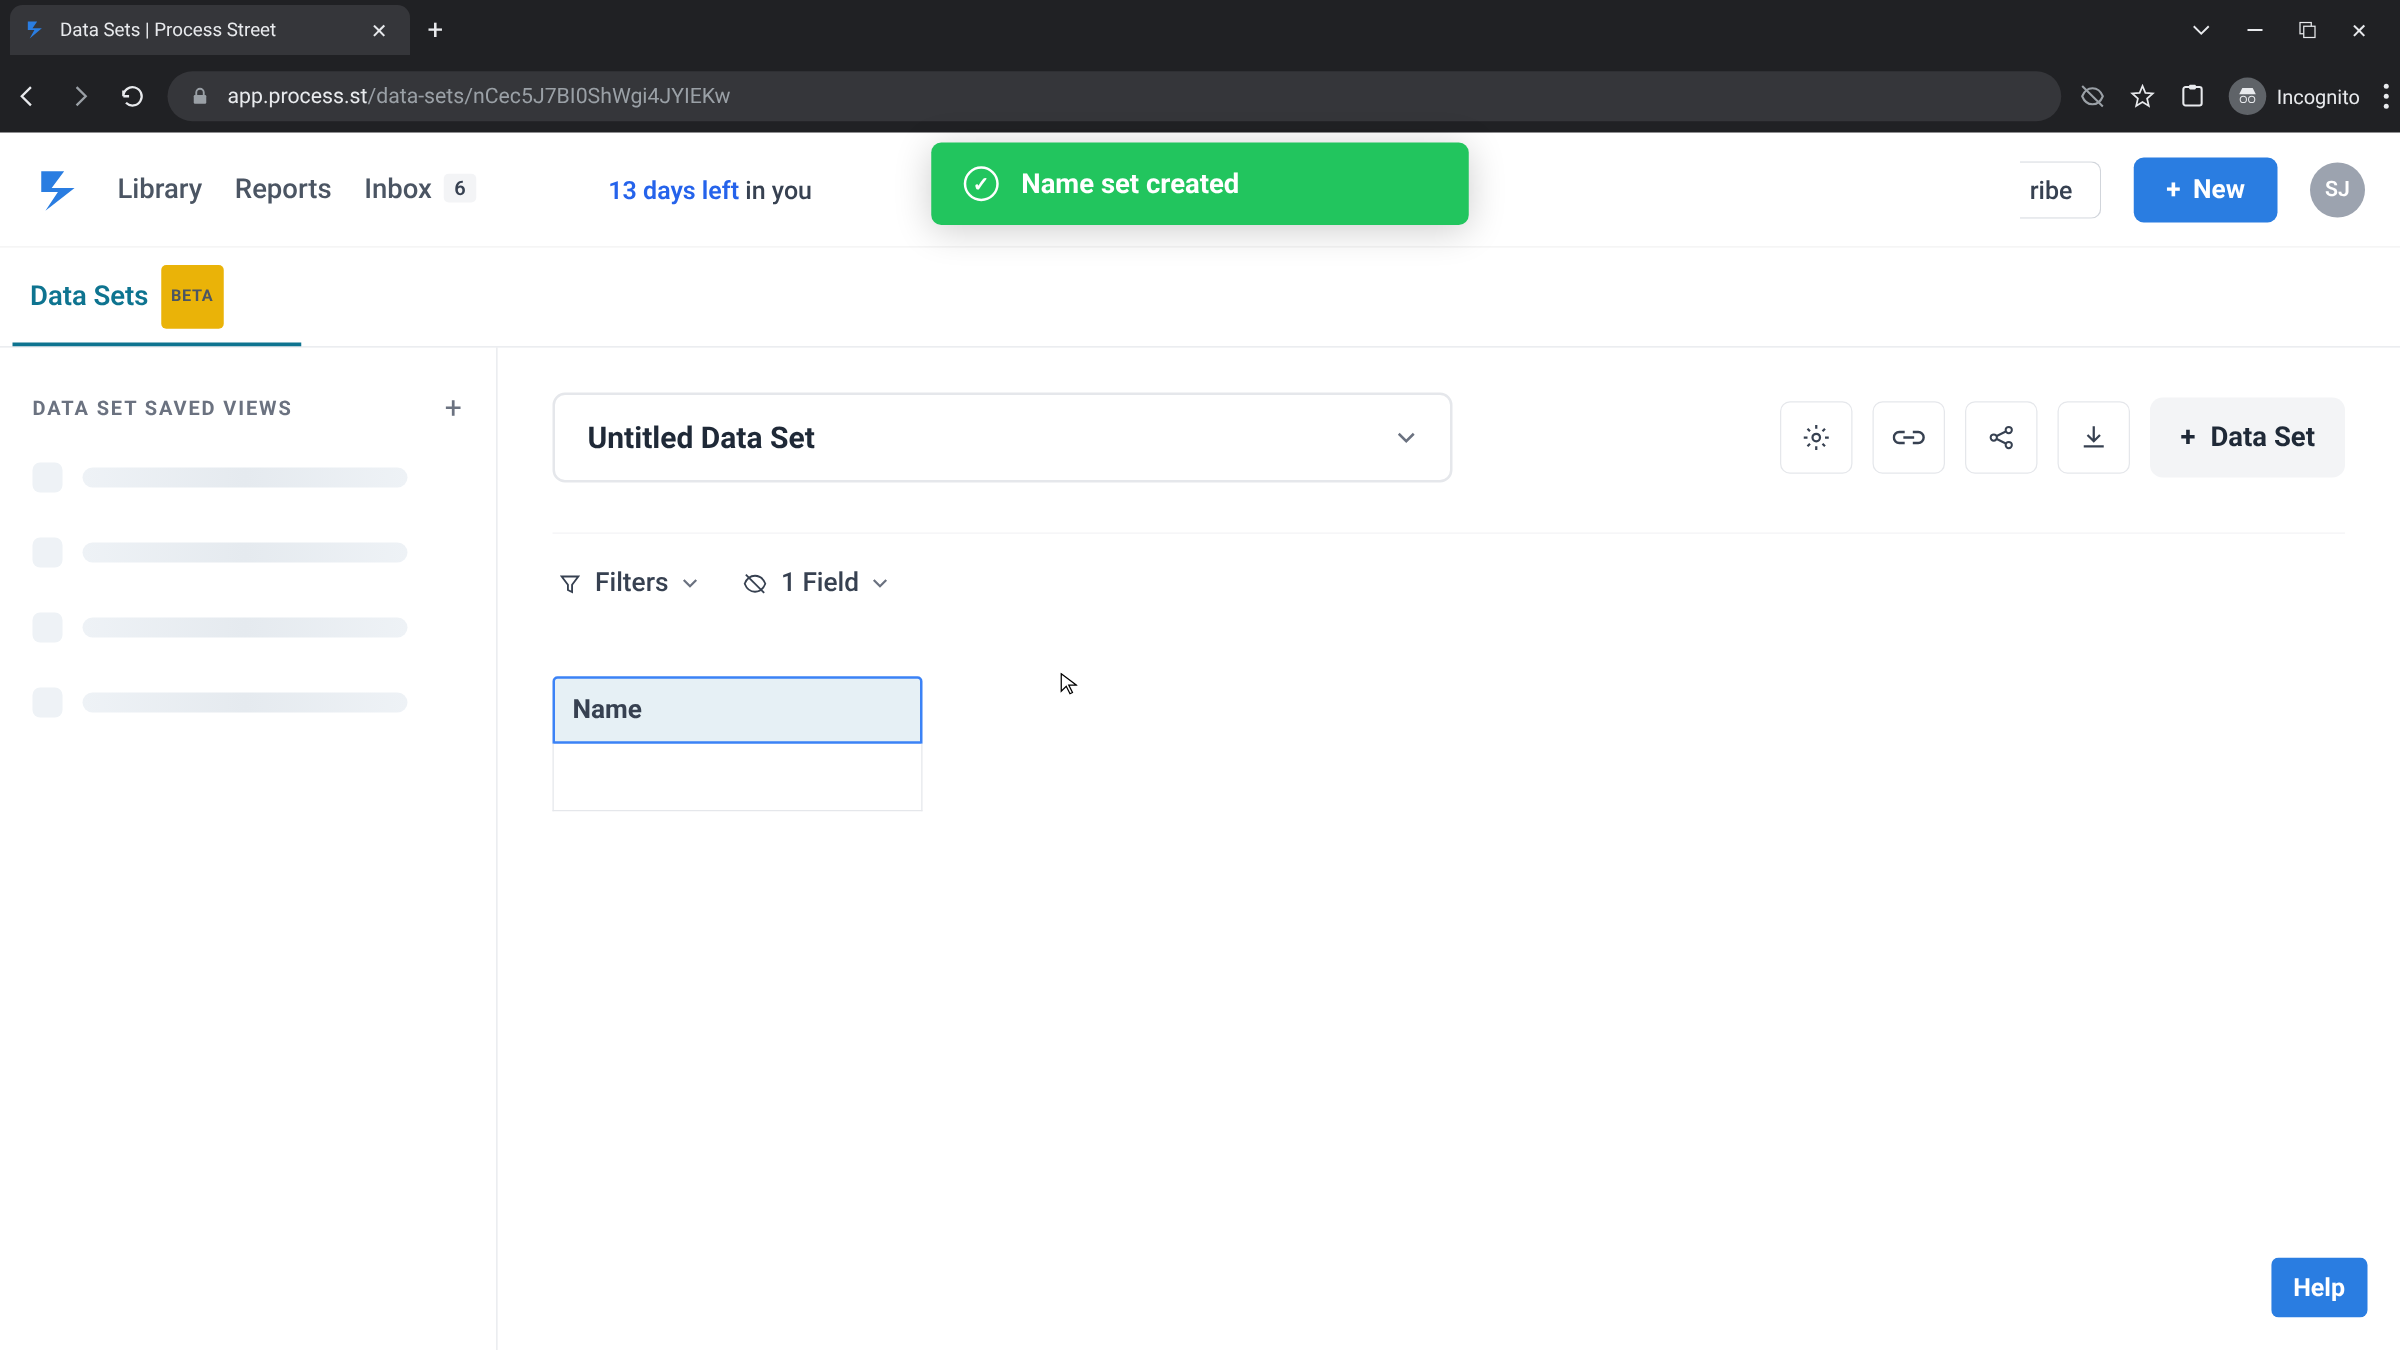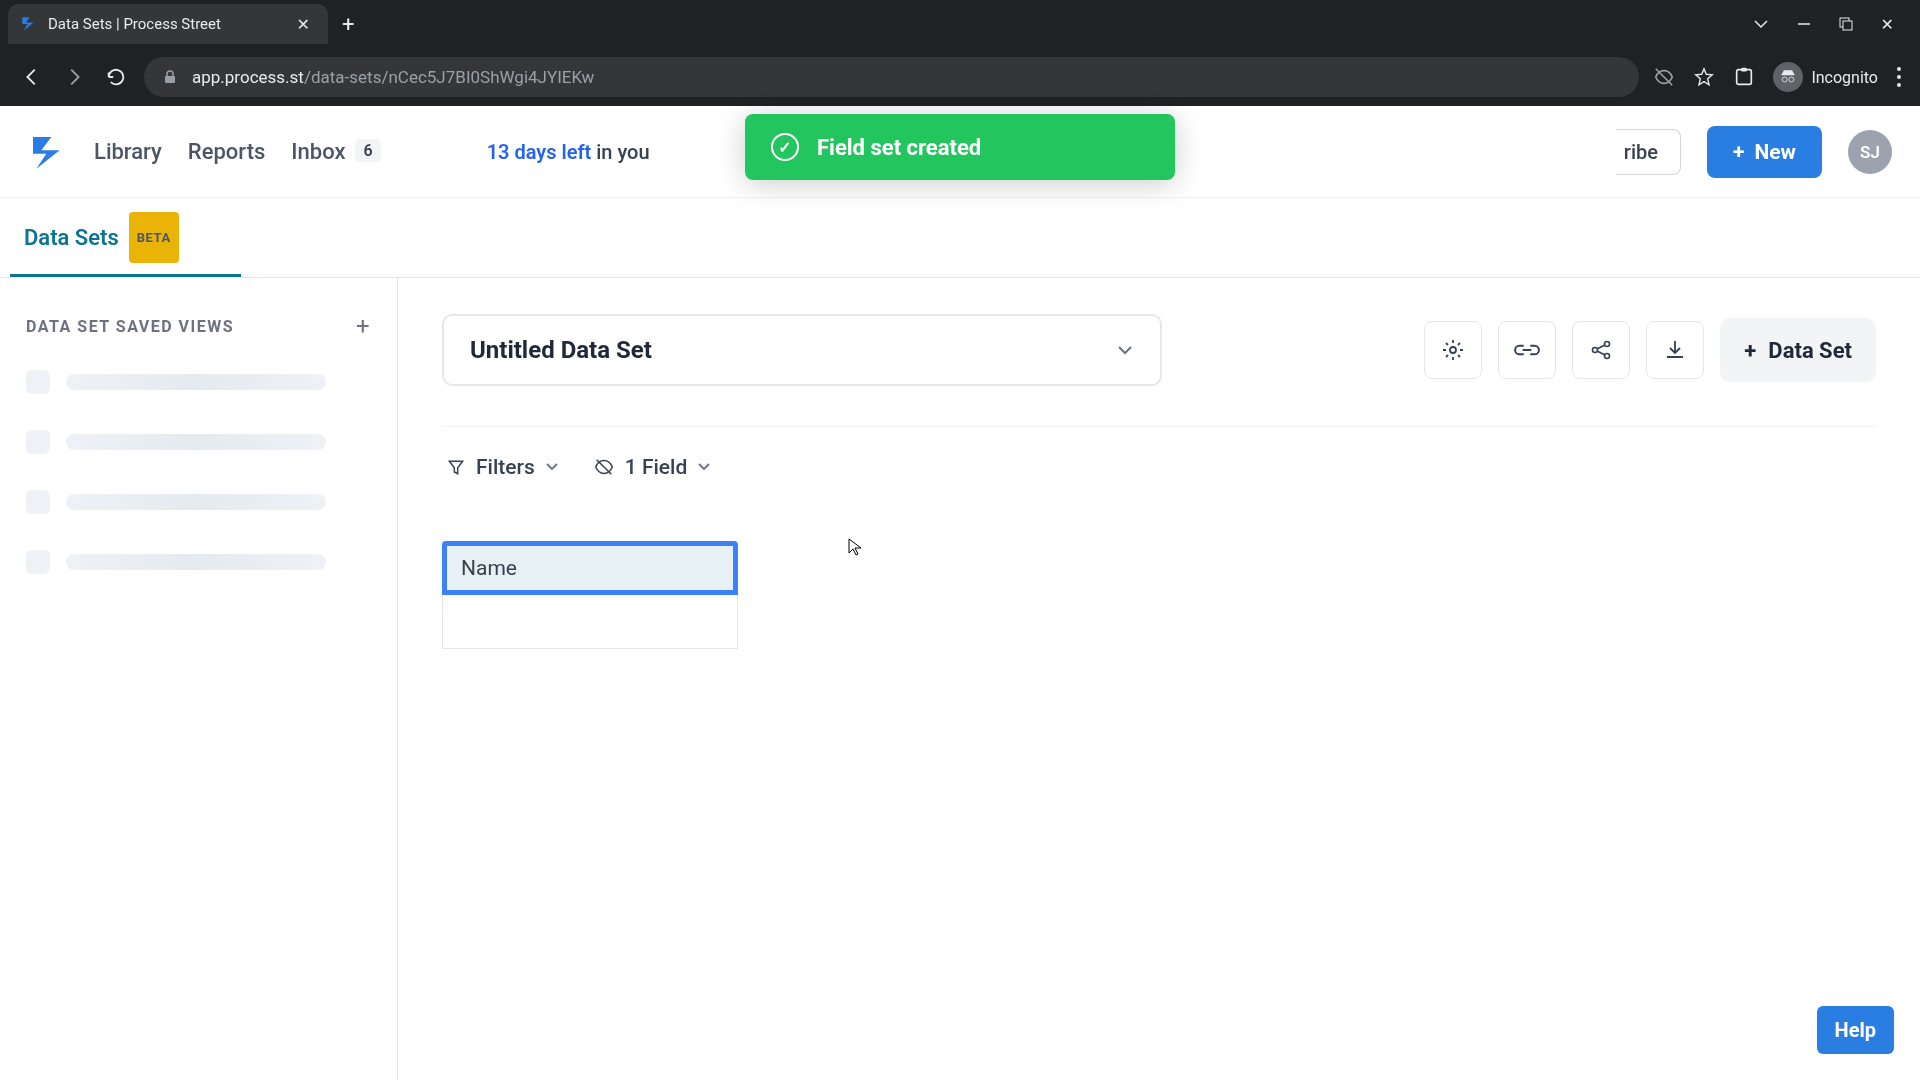--- a/index.html
+++ b/index.html
@@ -10,21 +10,21 @@
   .tab-bar { height: 48px; display: flex; align-items: center; padding: 0 8px; }
   .tab { background: #35363a; height: 40px; border-radius: 10px 10px 0 0; display: flex; align-items: center; padding: 0 12px; min-width: 320px; margin-top: 0; gap: 10px; }
   .tab .favicon { width: 18px; height: 18px; }
   .tab .favicon svg { width: 18px; height: 18px; }
   .tab-title { color: #e8eaed; font-size: 15px; flex: 1; }
   .tab-close { color: #e8eaed; font-size: 16px; cursor: pointer; padding: 2px 6px; border-radius: 50%; }
   .new-tab { color: #e8eaed; font-size: 22px; margin-left: 14px; cursor: pointer; }
   .win-controls { margin-left: auto; display: flex; gap: 28px; color: #e8eaed; padding-right: 18px; align-items: center; }
   .win-controls span { cursor: pointer; font-size: 16px; }
 
-  .addr-bar { height: 58px; display: flex; align-items: center; padding: 0 18px; gap: 14px; }
+  .addr-bar { height: 58px; display: flex; align-items: center; padding: 0 8px; gap: 14px; }
   .nav-btn { color: #9aa0a6; width: 28px; height: 28px; display: flex; align-items: center; justify-content: center; cursor: pointer; }
   .nav-btn.enabled { color: #e8eaed; }
   .url-field { flex: 1; background: #35363a; border-radius: 24px; height: 40px; display: flex; align-items: center; padding: 0 18px; color: #e8eaed; font-size: 17px; gap: 14px; }
   .lock-icon { color: #9aa0a6; }
   .url-host { color: #e8eaed; }
   .url-path { color: #9aa0a6; }
   .right-icons { display: flex; gap: 18px; align-items: center; color: #e8eaed; }
   .incog-pill { display: flex; align-items: center; gap: 8px; font-size: 16px; }
   .incog-avatar { width: 30px; height: 30px; border-radius: 50%; background: #5f6368; display: flex; align-items: center; justify-content: center; }
 
@@ -66,21 +66,21 @@
   .top-row { display: flex; align-items: center; gap: 16px; margin-bottom: 40px; }
   .dataset-select { width: 720px; height: 72px; border: 2px solid #e5e7eb; border-radius: 10px; display: flex; align-items: center; justify-content: space-between; padding: 0 26px; font-size: 24px; font-weight: 700; color: #1f2937; cursor: pointer; }
   .action-sq { width: 58px; height: 58px; border: 1px solid #e5e7eb; border-radius: 8px; display: flex; align-items: center; justify-content: center; cursor: pointer; color: #374151; margin-left: 0; }
   .spacer { flex: 1; }
   .new-dataset-btn { background: #f3f4f6; border-radius: 10px; height: 64px; padding: 0 24px; display: flex; align-items: center; gap: 12px; font-size: 22px; font-weight: 700; color: #1f2937; cursor: pointer; }
 
   .toolbar-row { display: flex; align-items: center; gap: 26px; padding: 18px 0; border-top: 1px solid #f3f4f6; margin-bottom: 34px; }
   .pill { display: flex; align-items: center; gap: 10px; font-size: 21px; color: #374151; cursor: pointer; font-weight: 500; padding: 10px 4px; }
   .save-view-btn { background: #eceff2; border-radius: 8px; padding: 16px 24px; font-size: 21px; font-weight: 700; color: #1f2937; cursor: pointer; }
 
-  .table-head { width: 296px; background: #e6f0f5; border: 5px solid #3b82f6; border-radius: 4px 4px 0 0; height: 54px; display: flex; align-items: center; padding: 0 14px; font-size: 21px; color: #374151; font-weight: 400; }
+  .table-head { width: 296px; background: #e6f0f5; border: 2px solid #3b82f6; border-radius: 4px 4px 0 0; height: 54px; display: flex; align-items: center; padding: 0 14px; font-size: 21px; color: #374151; font-weight: 700; }
   .table-cell { width: 296px; height: 54px; border: 1px solid #e5e7eb; border-top: none; }
 
   .help-btn { position: fixed; right: 26px; bottom: 26px; background: #2a7de1; color: #fff; font-size: 20px; font-weight: 700; border-radius: 6px; padding: 12px 18px; cursor: pointer; }
 
   .cursor-arrow { position: absolute; top: 538px; left: 848px; font-size: 14px; color: #000; pointer-events: none; }
 
   svg { display: block; }
 </style>
 </head>
 <body>
@@ -175,21 +175,21 @@
             <circle cx="3" cy="11" r="2" fill="#e8eaed"></circle>
             <circle cx="3" cy="19" r="2" fill="#e8eaed"></circle>
           </svg>
         </span>
     </div>
   </div>
 </div>
 
 <div class="toast">
   <span class="toast-check">✓</span>
-  <span>Field set created</span>
+  <span>Name set created</span>
 </div>
 
 <div class="app-header">
   <span class="logo">
     <svg viewBox="0 0 24 24">
         <path d="M3 3 L14 3 L8 11 L19 11 L5 22 L11 13 L3 13 Z" fill="#2a7de1"></path>
       </svg>
   </span>
   <span class="nav-link">Library</span>
   <span class="nav-link">Reports</span>

